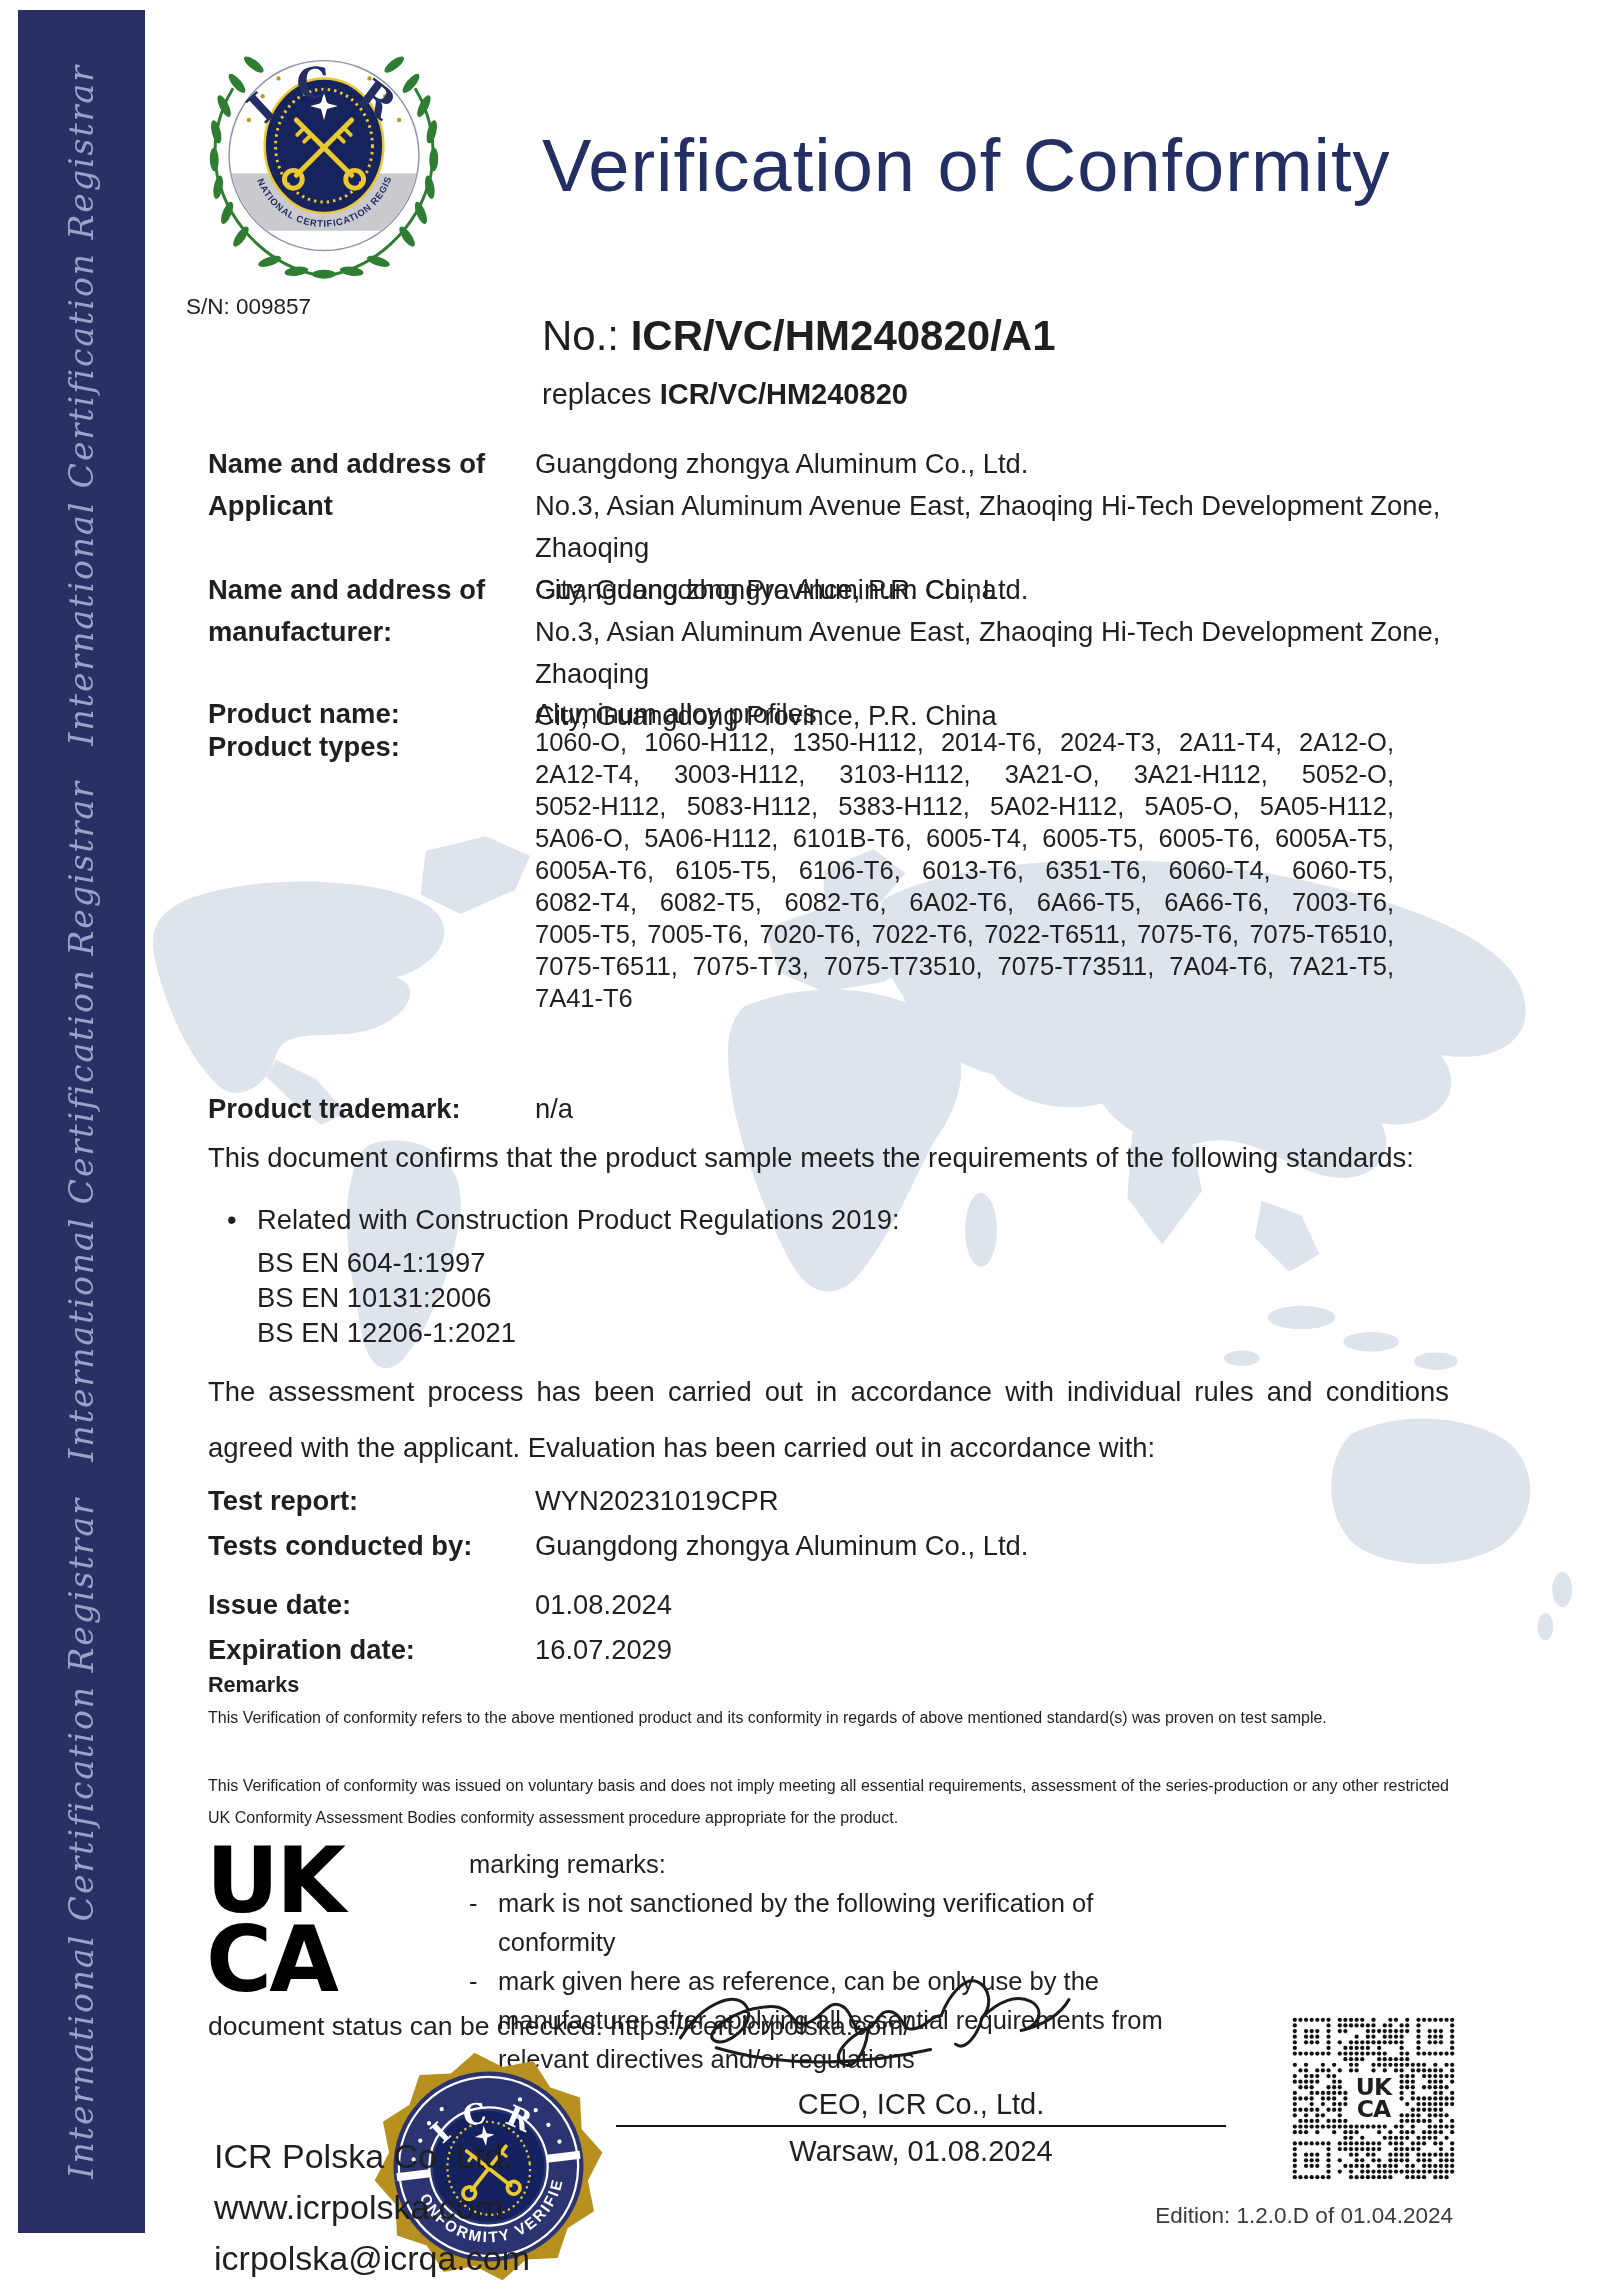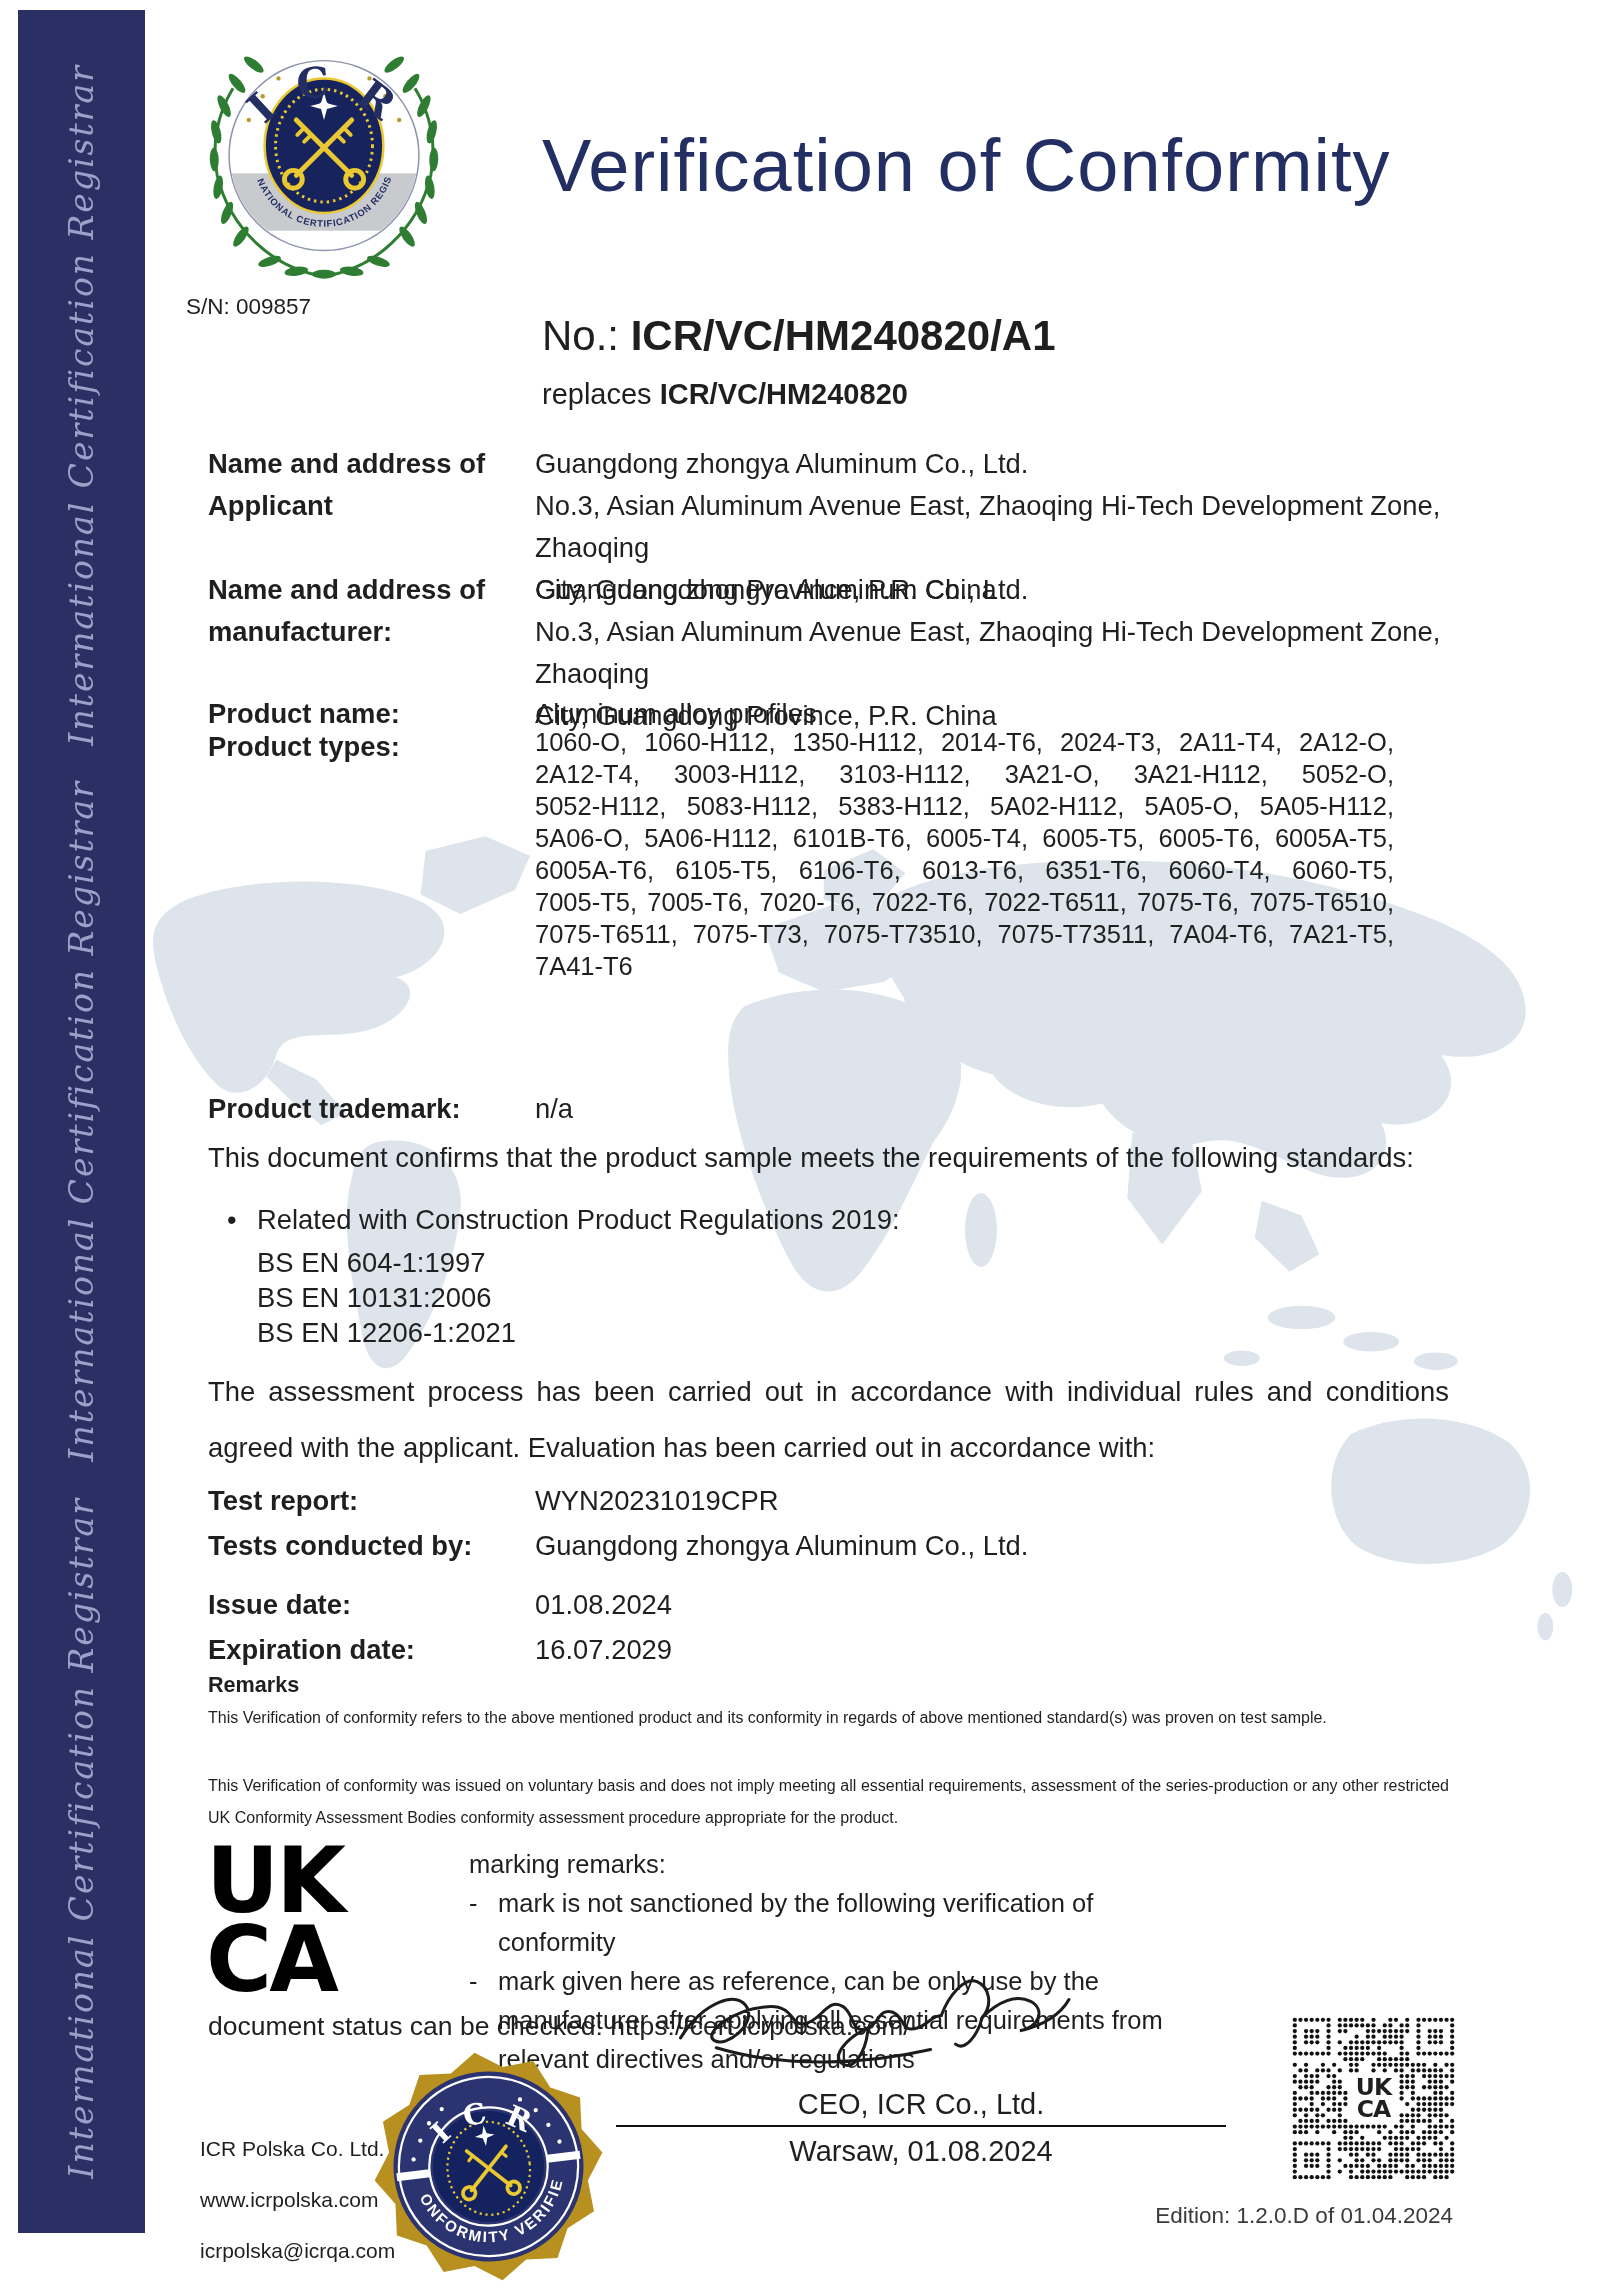--- a/index.html
+++ b/index.html
@@ -48,21 +48,21 @@
   .mk-item .dash{width:29px;flex:none;}
 
   .docstatus{left:208px;top:2011px;font-size:26.5px;}
 
   .badge-wrap{left:372px;top:2050px;width:233px;height:233px;transform:rotate(-7deg);}
   .sig{left:642px;top:1962px;width:470px;height:125px;}
   .ceo{left:617px;top:2088px;width:608px;text-align:center;font-size:29px;}
   .sigrule{left:616px;top:2125px;width:610px;border-top:2.9px solid #111;height:0;}
   .warsaw{left:617px;top:2135px;width:608px;text-align:center;font-size:29px;}
 
-  .footer-line{left:200px;font-size:21px;}
+  .footer-line{left:214px;font-size:34px;}
   .qr{left:1292px;top:2017px;width:163px;height:163px;}
   .qr-center{left:1292px;top:2017px;width:163px;height:163px;display:flex;flex-direction:column;
              align-items:center;justify-content:center;pointer-events:none;}
   .qr-center span{font-family:"DejaVu Sans",sans-serif;font-weight:800;font-size:23.5px;
                   line-height:0.9;letter-spacing:-1px;background:#fff;padding:0 2px;}
   .edition{left:1137px;top:2203px;width:316px;text-align:right;font-size:22.5px;color:#3a3a3a;}
 </style>
 </head>
 <body>
 
@@ -200,20 +200,21 @@
   <div class="abs z lbl" style="top:693px">Product name:</div>
   <div class="abs z val" style="top:693px">Aluminum alloy profiles</div>
 
   <div class="abs z lbl" style="top:726px">Product types:</div>
   <div class="abs z types" style="top:726px">
     <div class="jline">1060-O, 1060-H112, 1350-H112, 2014-T6, 2024-T3, 2A11-T4, 2A12-O,</div>
     <div class="jline">2A12-T4, 3003-H112, 3103-H112, 3A21-O, 3A21-H112, 5052-O,</div>
     <div class="jline">5052-H112, 5083-H112, 5383-H112, 5A02-H112, 5A05-O, 5A05-H112,</div>
     <div class="jline">5A06-O, 5A06-H112, 6101B-T6, 6005-T4, 6005-T5, 6005-T6, 6005A-T5,</div>
     <div class="jline">6005A-T6, 6105-T5, 6106-T6, 6013-T6, 6351-T6, 6060-T4, 6060-T5,</div>
+    <div class="jline">6082-T4, 6082-T5, 6082-T6, 6A02-T6, 6A66-T5, 6A66-T6, 7003-T6,</div>
     <div class="jline">7005-T5, 7005-T6, 7020-T6, 7022-T6, 7022-T6511, 7075-T6, 7075-T6510,</div>
     <div class="jline">7075-T6511, 7075-T73, 7075-T73510, 7075-T73511, 7A04-T6, 7A21-T5,</div>
     <div class="jline last">7A41-T6</div>
   </div>
 
   <div class="abs z lbl" style="top:1088px">Product trademark:</div>
   <div class="abs z val" style="top:1088px">n/a</div>
 
   <div class="abs z para" style="top:1142px">This document confirms that the product sample meets the requirements of the following standards:</div>
   <div class="abs z bullet-dot" style="top:1204px">•</div>

